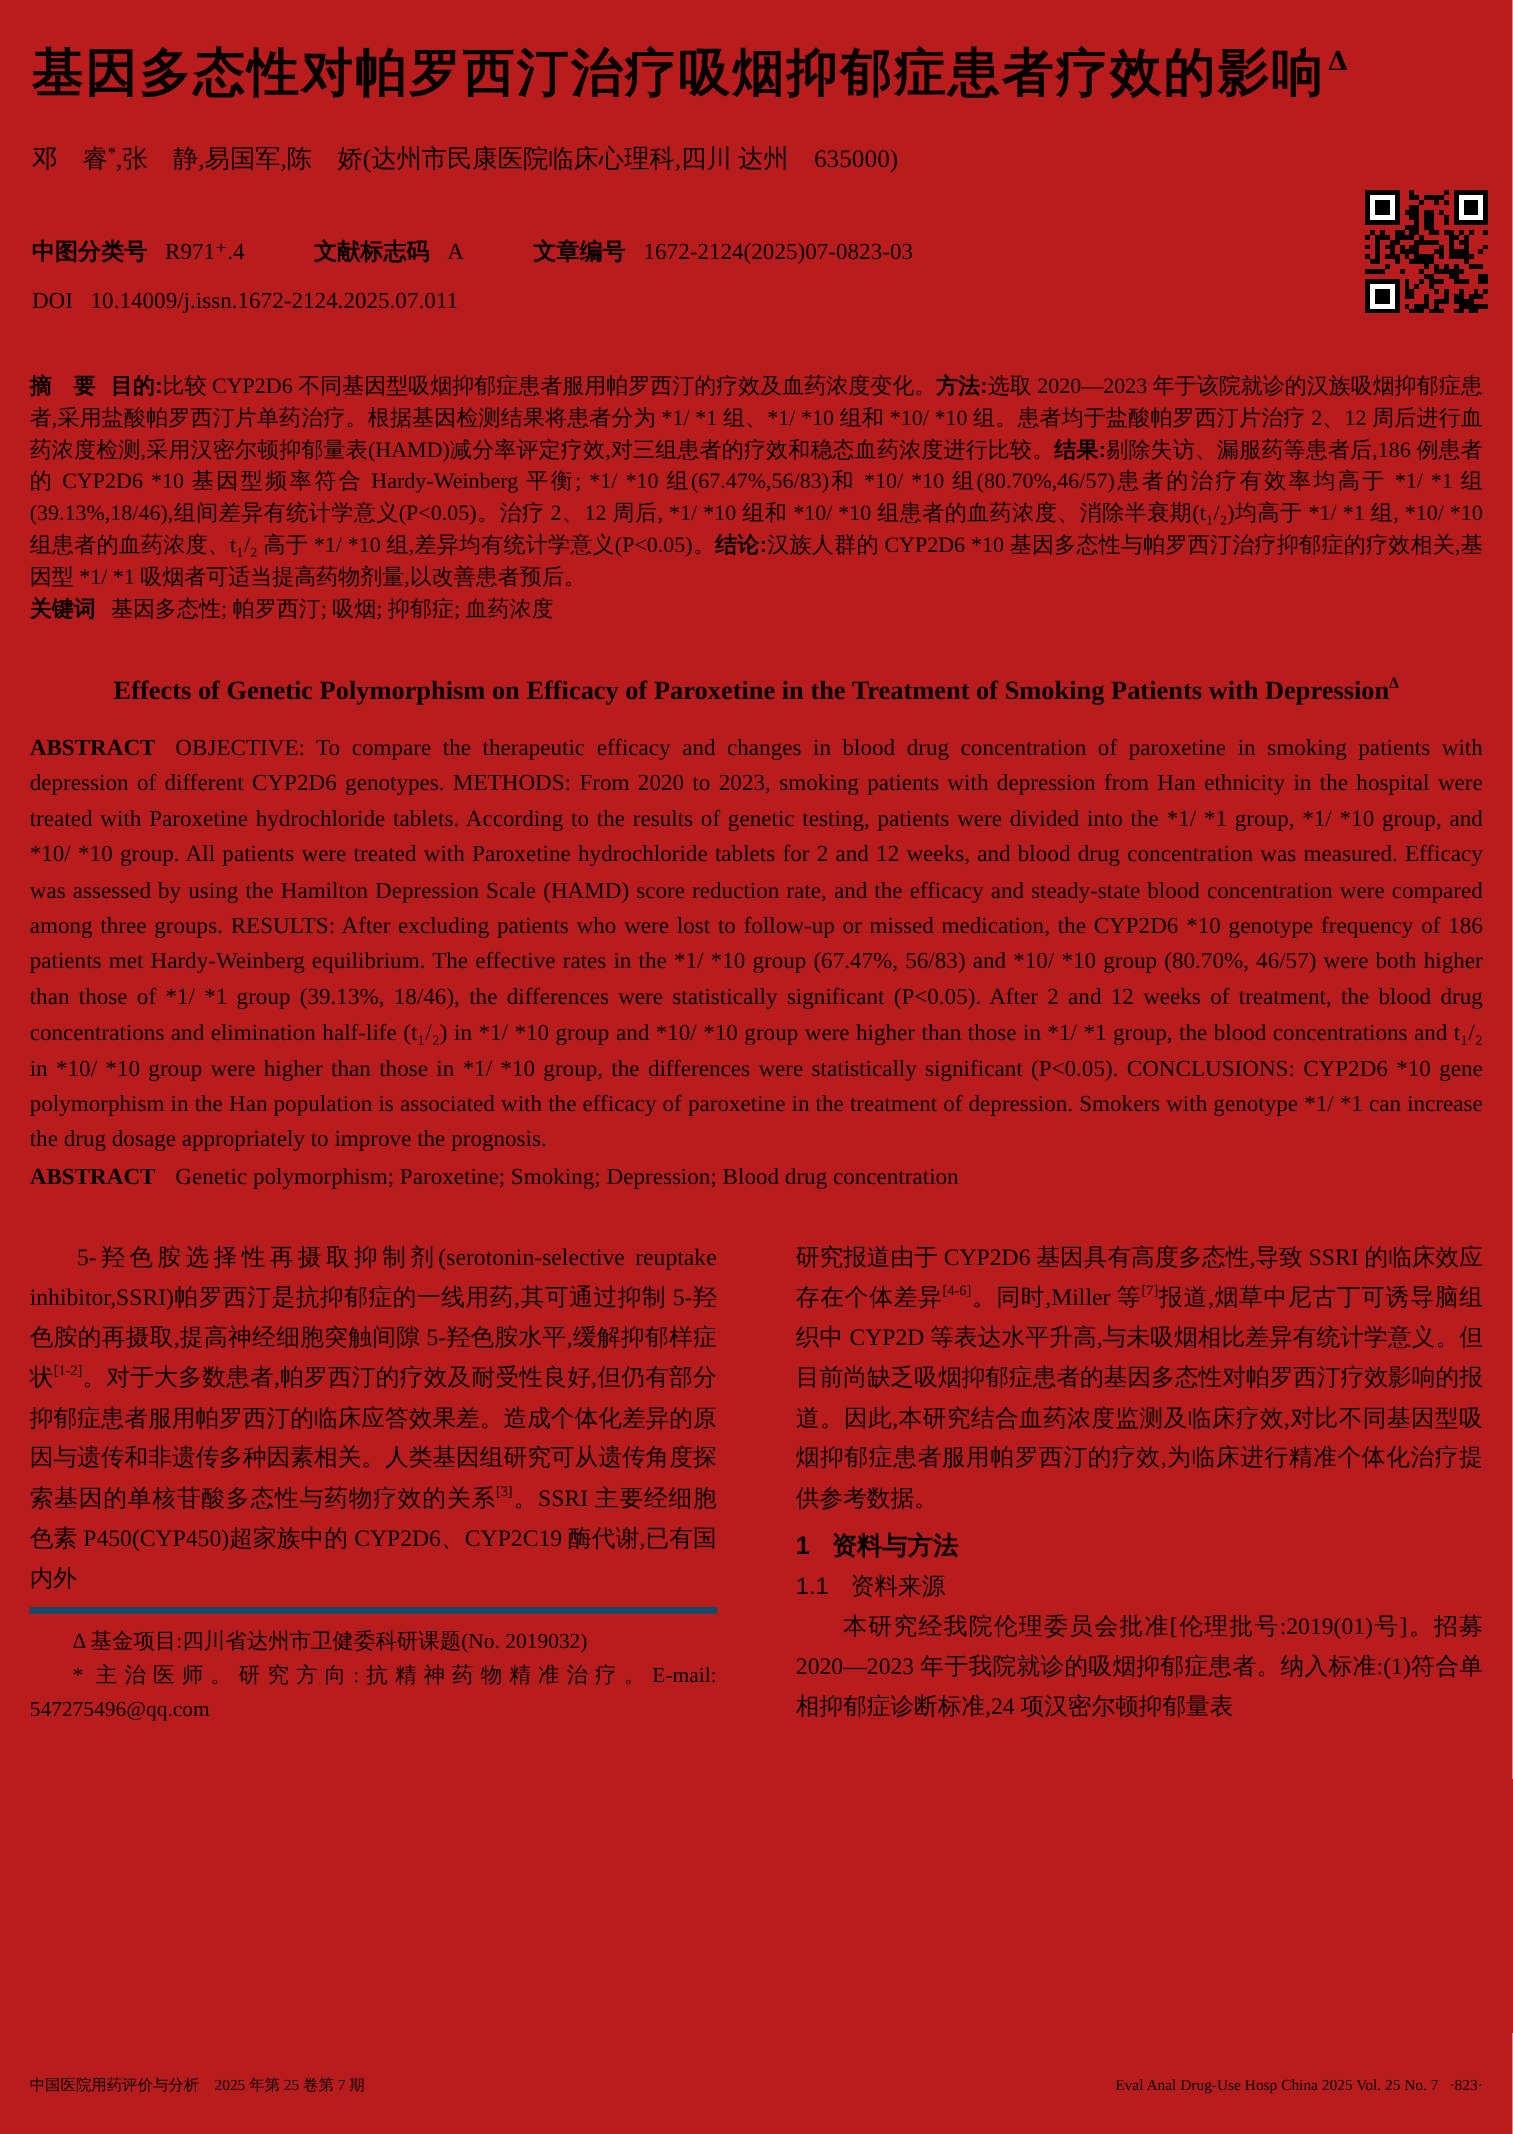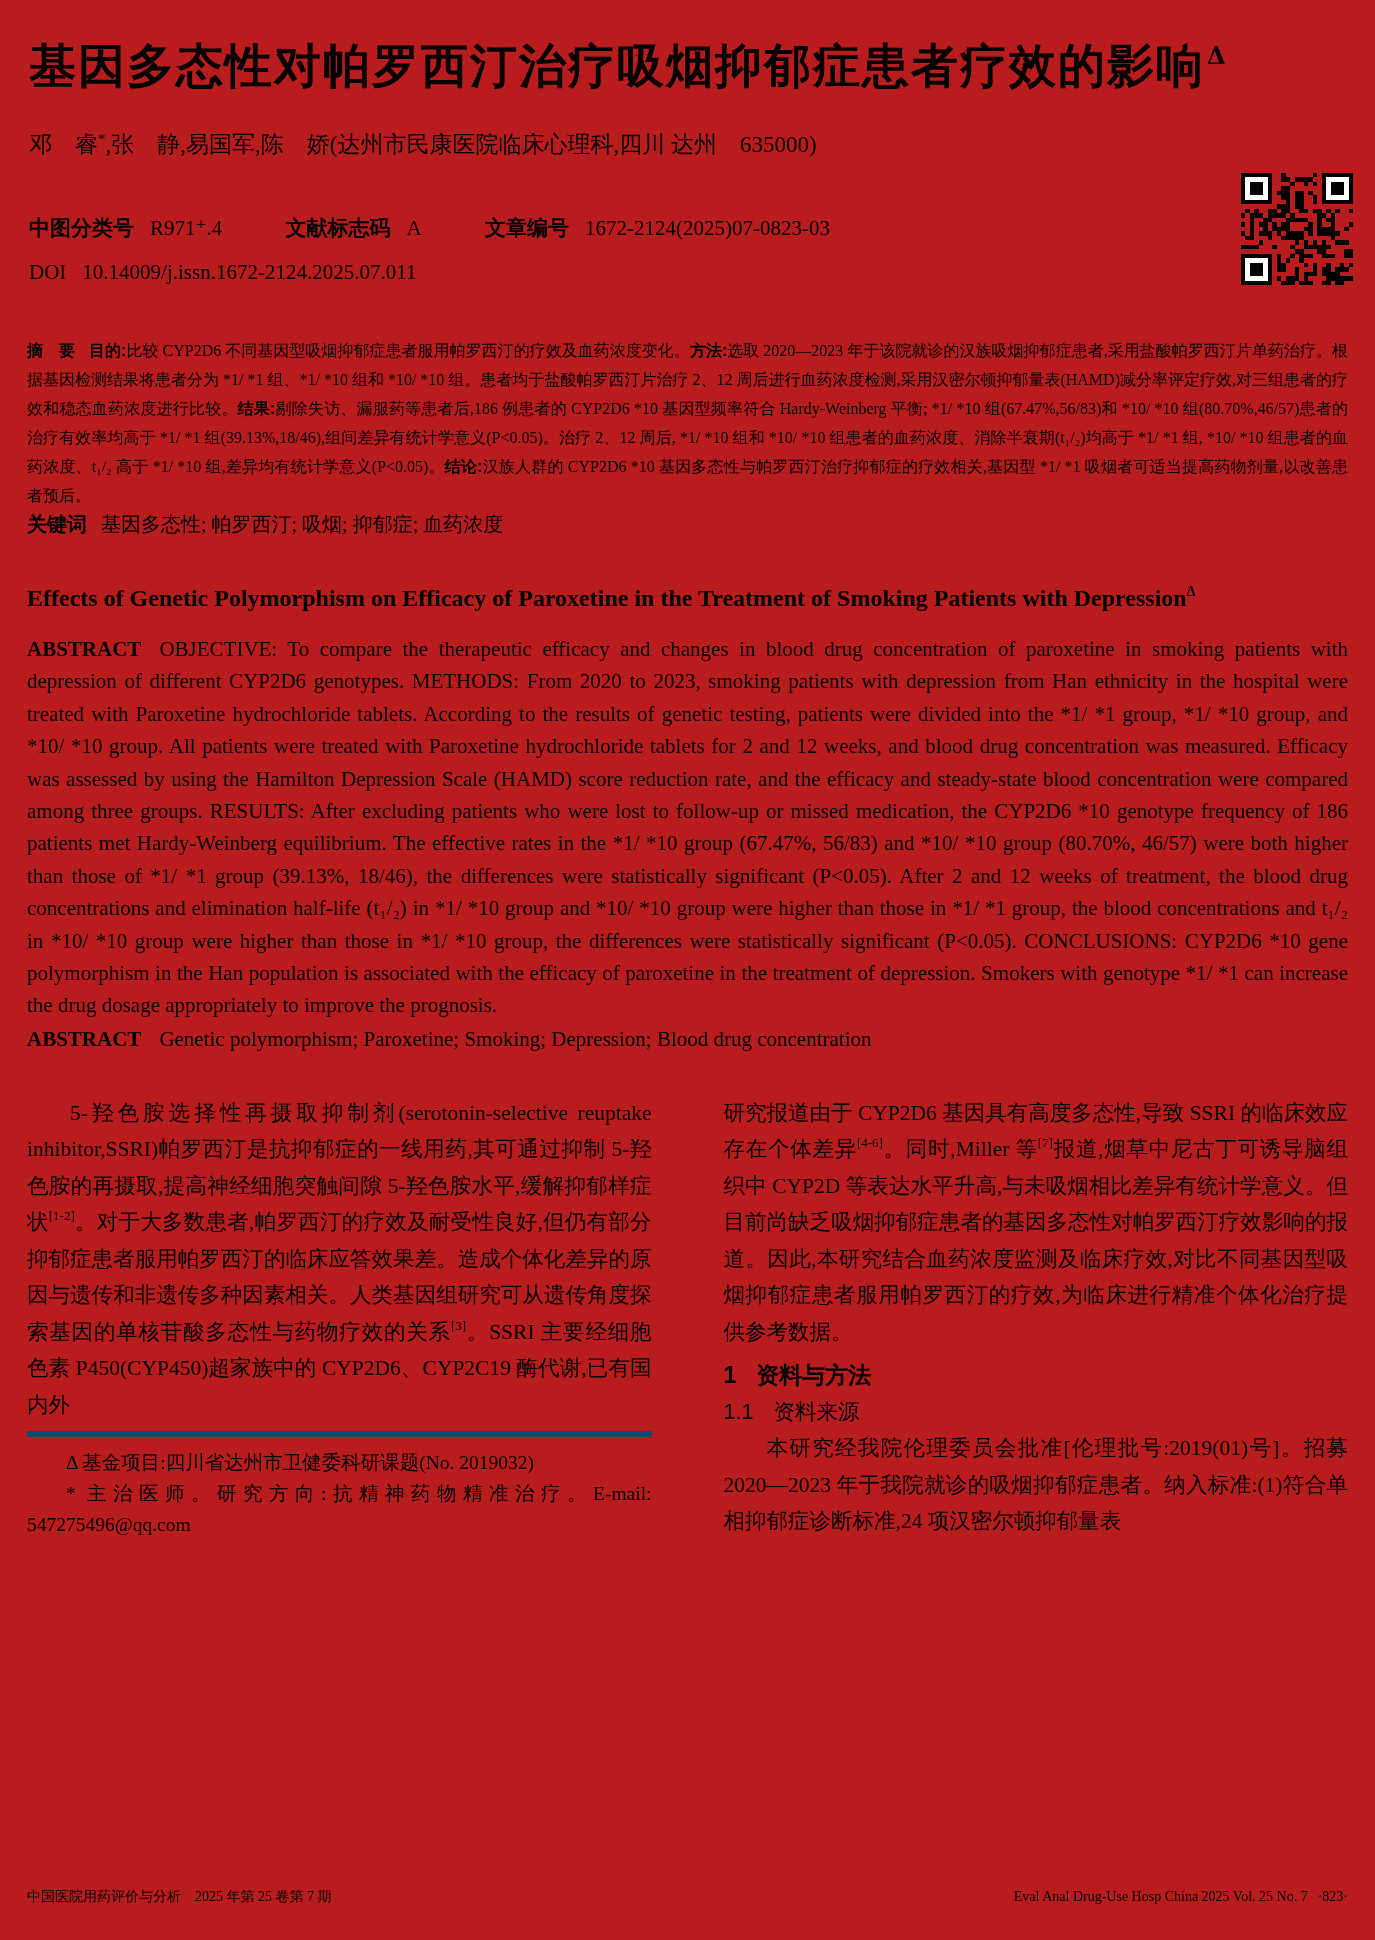--- a/index.html
+++ b/index.html
@@ -39,35 +39,36 @@
   .meta-val{margin-left:16px;}
   .doi-row{margin:16px 0 0 2px;font-size:21px;line-height:28px;}
   .doi-row .doi-label{margin-right:16px;}
   .qr{
     position:absolute;top:173px;right:22px;
     width:112px;height:112px;
   }
   
   .abstract-zh{
     margin:50px 0 0 0;
-    font-size:16px;line-height:29px;
+    font-size:20px;line-height:29px;
     text-align:justify;
   }
   .abstract-zh b.abs-label,
   .kw-zh b{
     font-family:"Liberation Sans","DejaVu Sans",sans-serif;
     margin-right:14px;
   }
   .abstract-zh b{font-family:"Liberation Sans","DejaVu Sans",sans-serif;}
   .kw-zh{margin:0;font-size:20px;line-height:29px;}
   
   .en-title{
     margin:34px 0 0 0;
     font-size:24px;line-height:38px;font-weight:bold;
     font-family:"Liberation Serif","DejaVu Serif",serif;
+    text-align:center;
   }
   .en-title sup{font-size:14px;vertical-align:10px;}
   .en-authors{
     margin:8px 0 0 0;
     font-size:22px;line-height:40px;text-align:justify;
   }
   .en-abstract{
     margin:16px 0 0 0;
     font-size:21px;line-height:32.4px;text-align:justify;
   }

